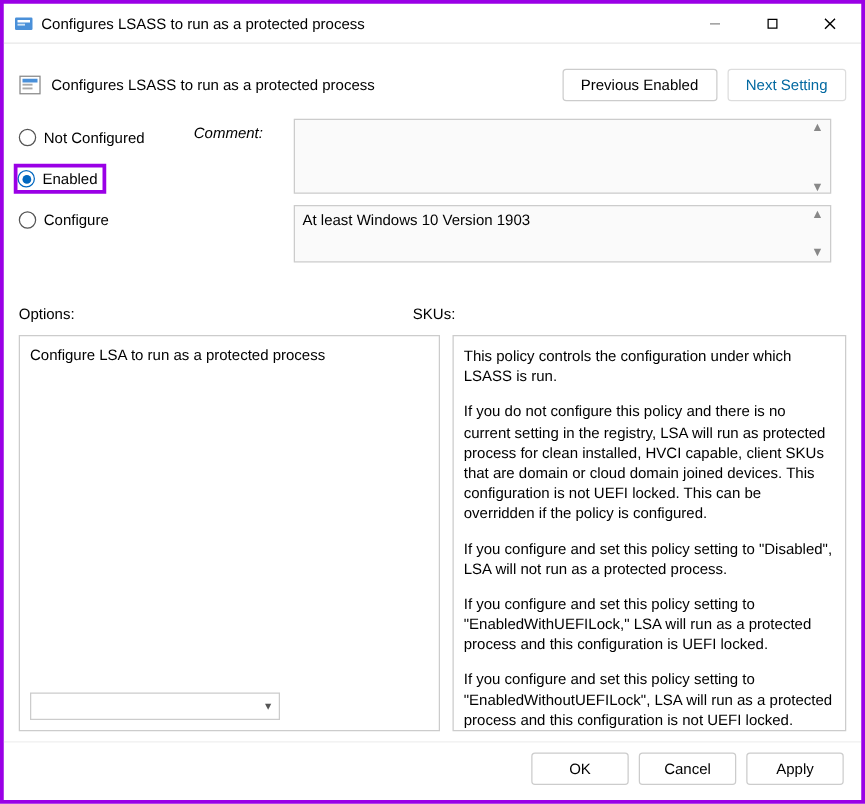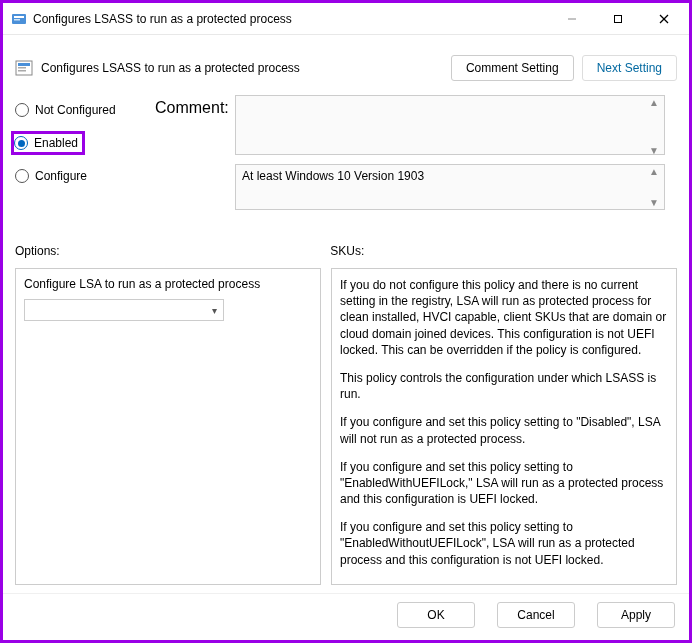--- a/index.html
+++ b/index.html
@@ -54,21 +54,21 @@
     .radio-col { width: 130px; padding-top: 4px; }
     .radio-item { display: flex; align-items: center; gap: 6px; margin: 4px 0 14px 0; cursor: pointer; }
     .radio-circle {
       width: 14px; height: 14px; border: 1px solid #555; border-radius: 50%;
       display: flex; align-items: center; justify-content: center;
     }
     .radio-circle.selected { border-color: #0067c0; }
     .radio-dot { width: 7px; height: 7px; background: #0067c0; border-radius: 50%; }
     .highlight-box { border: 3px solid #9a00e6; padding: 2px 4px 2px 0; margin-left: -4px; margin-bottom: 10px; display: inline-flex; align-items: center; gap: 6px; text-align: right; }
     .label-col { width: 70px; padding-top: 4px; text-align: left; }
-    .label-col .lbl { display: block; margin-bottom: 42px; font-size: 16px; }
+    .label-col .lbl { display: block; margin-bottom: 42px; font-size: 12px; font-style: italic; }
     .field-col { flex: 1; display: flex; flex-direction: column; gap: 6px; }
     .textbox {
       width: 100%; height: 60px; border: 1px solid #ccc; background: #fafafa;
       position: relative; resize: none; font-family: inherit; font-size: 12px;
       padding: 4px;
     }
     .scroll-hint {
       position: absolute; right: 2px; width: 14px; color: #888; font-size: 10px;
     }
     .comment-wrap, .supported-wrap { position: relative; }
@@ -80,32 +80,32 @@
     }
     .supported-wrap .scroll-hint.up { top: 2px; }
     .supported-wrap .scroll-hint.down { bottom: 2px; }
     .panels-labels { display: flex; padding: 6px 12px 4px 12px; margin-top: 20px; }
     .panels-labels .pl { flex: 1; font-size: 12px; }
     .panels { display: flex; gap: 10px; padding: 6px 12px 8px 12px; flex: 1; min-height: 0; }
     .panel {
       border: 1px solid #ccc; padding: 8px; background: #fff;
       display: flex; flex-direction: column;
     }
-    .panel.options { width: 306px; }
+    .panel.options { width: 337px; justify-content: space-between; }
     .panel.help { flex: 1; }
     .opt-title { margin-bottom: 8px; font-size: 12px; }
     .dropdown {
       width: 200px; height: 22px; border: 1px solid #ccc; background: #fff;
       display: flex; align-items: center; justify-content: flex-end; padding: 0 6px;
     }
     .dropdown .chev { font-size: 10px; color: #555; }
     .help-text { font-size: 12px; line-height: 1.35; }
     .help-text p { margin-bottom: 12px; }
     .footer {
-      display: flex; justify-content: flex-end; gap: 22px; padding: 8px 14px 12px 16px;
+      display: flex; justify-content: flex-end; gap: 8px; padding: 8px 14px 12px 16px;
       border-top: 1px solid #f0f0f0;
     }
     .footer .btn { width: 78px; text-align: center; }
   </style>
 </head>
 <body>
 
 <div class="titlebar">
   <span class="title-icon">
     <svg viewBox="0 0 16 16" width="16" height="16">
@@ -141,21 +141,21 @@
       <svg viewBox="0 0 18 18" width="18" height="18">
           <rect x="1" y="2" width="16" height="14" fill="#fff" stroke="#888"></rect>
           <rect x="3" y="4" width="12" height="3" fill="#4a90d9"></rect>
           <rect x="3" y="8" width="8" height="1.5" fill="#aaa"></rect>
           <rect x="3" y="11" width="8" height="1.5" fill="#aaa"></rect>
         </svg>
     </span>
     <span class="setting-name">Configures LSASS to run as a protected process</span>
   </div>
   <div class="nav-buttons">
-    <button class="btn">Comment Setting</button>
+    <button class="btn">Previous Enabled</button>
     <button class="btn disabled">Next Setting</button>
   </div>
 </div>
 
 <div class="config-area">
   <div class="radio-col">
     <div class="radio-item">
       <span class="radio-circle"></span>
       <span>Not Configured</span>
     </div>
@@ -200,22 +200,22 @@
 
 <div class="panels">
   <div class="panel options">
     <div class="opt-title">Configure LSA to run as a protected process</div>
     <div class="dropdown">
       <span class="chev">▾</span>
     </div>
   </div>
   <div class="panel help">
     <div class="help-text">
+      <p>This policy controls the configuration under which LSASS is run.</p>
       <p>If you do not configure this policy and there is no current setting in the registry, LSA will run as protected process for clean installed, HVCI capable, client SKUs that are domain or cloud domain joined devices. This configuration is not UEFI locked. This can be overridden if the policy is configured.</p>
-      <p>This policy controls the configuration under which LSASS is run.</p>
       <p>If you configure and set this policy setting to "Disabled", LSA will not run as a protected process.</p>
       <p>If you configure and set this policy setting to "EnabledWithUEFILock," LSA will run as a protected process and this configuration is UEFI locked.</p>
       <p>If you configure and set this policy setting to "EnabledWithoutUEFILock", LSA will run as a protected process and this configuration is not UEFI locked.</p>
     </div>
   </div>
 </div>
 
 <div class="footer">
   <button class="btn">OK</button>
   <button class="btn">Cancel</button>

